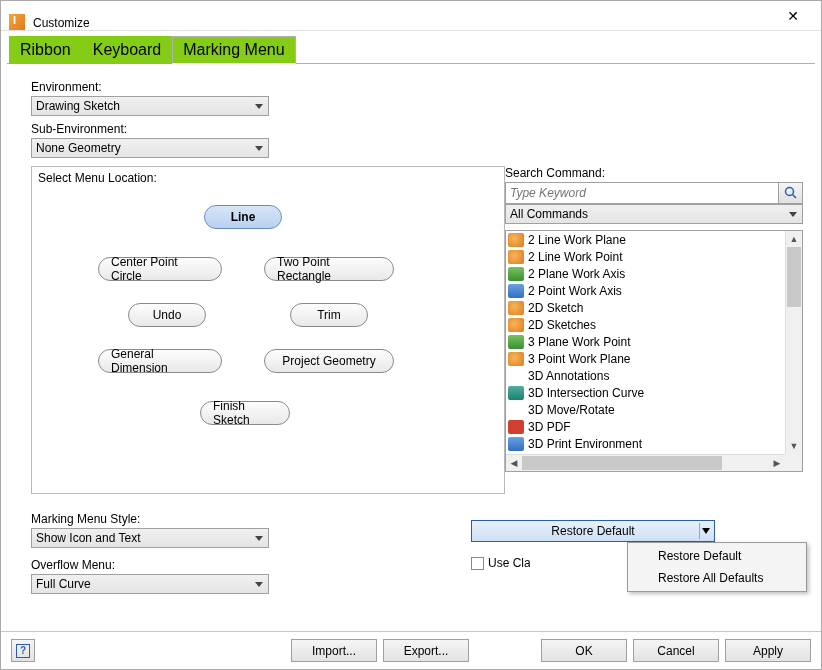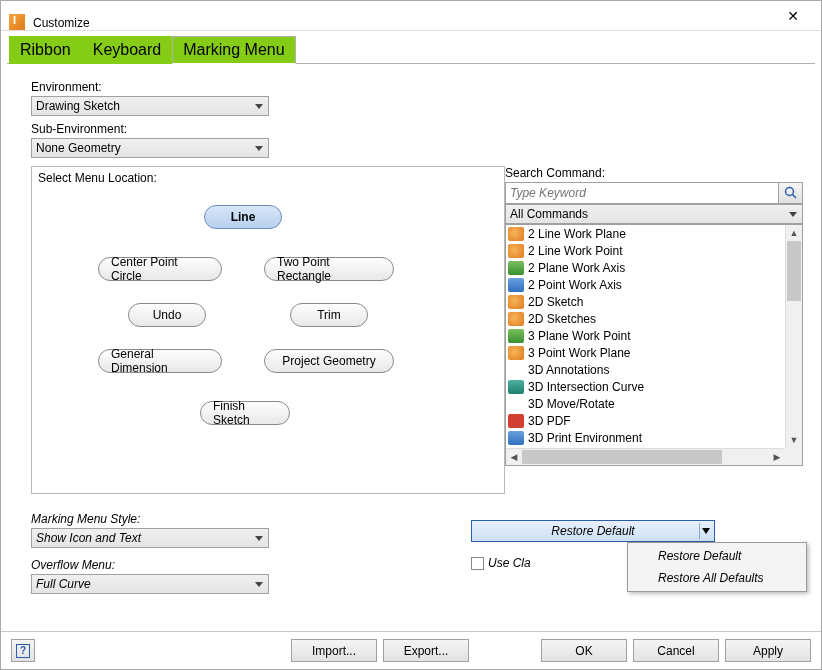--- a/index.html
+++ b/index.html
@@ -21,34 +21,34 @@
 .left-panel { flex: 1; border: 1px solid #b8b8b8; padding: 8px 8px 8px 12px; height: 328px; position: relative; }
 .left-panel .pl { position: absolute; top: 4px; left: 6px; }
 .pill { position: absolute; height: 24px; border: 1px solid #8a8a8a; border-radius: 12px; background: linear-gradient(#fdfdfd, #e8e8e8); display: flex; align-items: center; justify-content: center; font-size: 12px; padding: 0 12px; cursor: pointer; }
 .pill.sel { background: linear-gradient(#d7e6f7, #b8d0ef); border-color: #6a8ec2; }
 .right-panel { width: 298px; display: flex; flex-direction: column; }
 .search-row { display: flex; margin-top: 2px; }
 .search-input { flex: 1; height: 22px; border: 1px solid #a0a0a0; padding: 0 4px; font-size: 12px; font-style: italic; color: #7f1d1d; }
 .search-btn { width: 24px; height: 22px; border: 1px solid #a0a0a0; border-left: none; background: linear-gradient(#f5f5f5, #e0e0e0); display: flex; align-items: center; justify-content: center; cursor: pointer; }
 .cmd-filter { width: 100%; height: 20px; border: 1px solid #a0a0a0; background: linear-gradient(#f0f0f0, #e4e4e4); display: flex; align-items: center; padding: 0 4px; font-size: 12px; margin-top: 0; position: relative; cursor: pointer; }
 .cmd-filter::after { content: ""; position: absolute; right: 5px; top: 7px; width: 0; height: 0; border-left: 4px solid transparent; border-right: 4px solid transparent; border-top: 5px solid #444; }
-.cmd-list { border: 1px solid #a0a0a0; height: 242px; overflow: hidden; position: relative; background: #fff; }
+.cmd-list { border: 1px solid #a0a0a0; height: 242px; margin-top: 6px; overflow: hidden; position: relative; background: #fff; }
 .cmd-items { position: absolute; top: 0; left: 0; right: 17px; bottom: 17px; overflow: hidden; }
 .cmd-item { display: flex; align-items: center; height: 17px; padding-left: 2px; font-size: 12px; }
 .cmd-item .ci { width: 16px; height: 14px; margin-right: 4px; display: inline-block; }
 .vscroll { position: absolute; right: 0; top: 0; width: 17px; bottom: 17px; background: #f0f0f0; border-left: 1px solid #ddd; }
 .vscroll .thumb { position: absolute; top: 16px; left: 1px; right: 1px; height: 60px; background: #c8c8c8; }
 .vscroll .arr { position: absolute; left: 0; right: 0; height: 16px; display: flex; align-items: center; justify-content: center; font-size: 9px; color: #555; }
 .vscroll .up { top: 0; } .vscroll .down { bottom: 0; }
 .hscroll { position: absolute; left: 0; right: 17px; bottom: 0; height: 17px; background: #f0f0f0; border-top: 1px solid #ddd; }
 .hscroll .thumb { position: absolute; left: 16px; top: 1px; bottom: 1px; width: 200px; background: #c8c8c8; }
 .hscroll .arr { position: absolute; top: 0; bottom: 0; width: 16px; display: flex; align-items: center; justify-content: center; font-size: 9px; color: #555; }
 .hscroll .l { left: 0; } .hscroll .r { right: 0; }
 .corner { position: absolute; right: 0; bottom: 0; width: 17px; height: 17px; background: #f0f0f0; }
-.bottom-sec { display: flex; margin-top: 12px; position: relative; font-style: italic; }
+.bottom-sec { display: flex; margin-top: 12px; position: relative; }
 .bottom-left { width: 260px; }
 .bottom-right { flex: 1; position: relative; padding-left: 180px; }
 .restore-btn { width: 244px; height: 22px; border: 1px solid #2a5db0; background: linear-gradient(#e8f0fb, #cde0f6); font-size: 12px; display: flex; align-items: center; justify-content: center; cursor: pointer; position: relative; }
 .restore-btn::after { content: ""; position: absolute; right: 4px; top: 7px; width: 0; height: 0; border-left: 4px solid transparent; border-right: 4px solid transparent; border-top: 6px solid #000; }
 .restore-btn::before { content: ""; position: absolute; right: 14px; top: 2px; bottom: 2px; width: 1px; background: #8aa8d0; }
 .dropdown-menu { position: absolute; top: 22px; right: -4px; width: 180px; border: 1px solid #9a9a9a; background: #f4f4f4; box-shadow: 2px 2px 4px rgba(0,0,0,0.25); padding: 2px; z-index: 10; }
 .dropdown-menu .mi { height: 22px; display: flex; align-items: center; padding-left: 28px; font-size: 12px; cursor: pointer; }
 .chk-row { display: flex; align-items: center; margin-top: 14px; }
 .chk { width: 13px; height: 13px; border: 1px solid #888; background: #fff; margin-right: 4px; }
 .footer { position: absolute; left: 0; right: 0; bottom: 0; height: 38px; border-top: 1px solid #c8c8c8; display: flex; align-items: center; padding: 0 10px; gap: 6px; background: #fff; }

